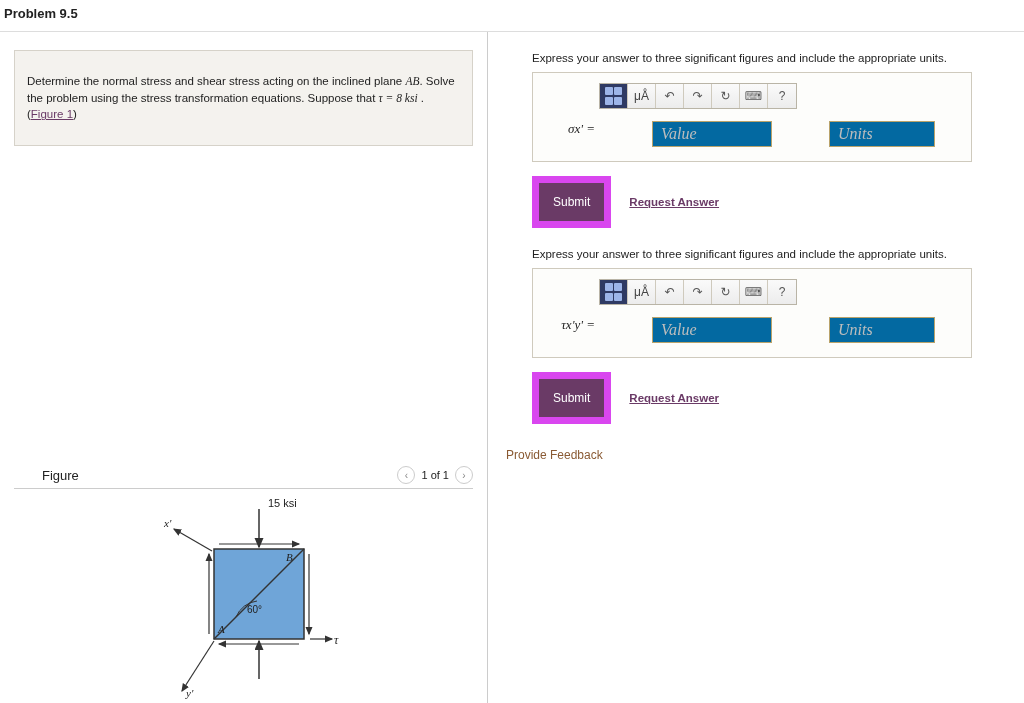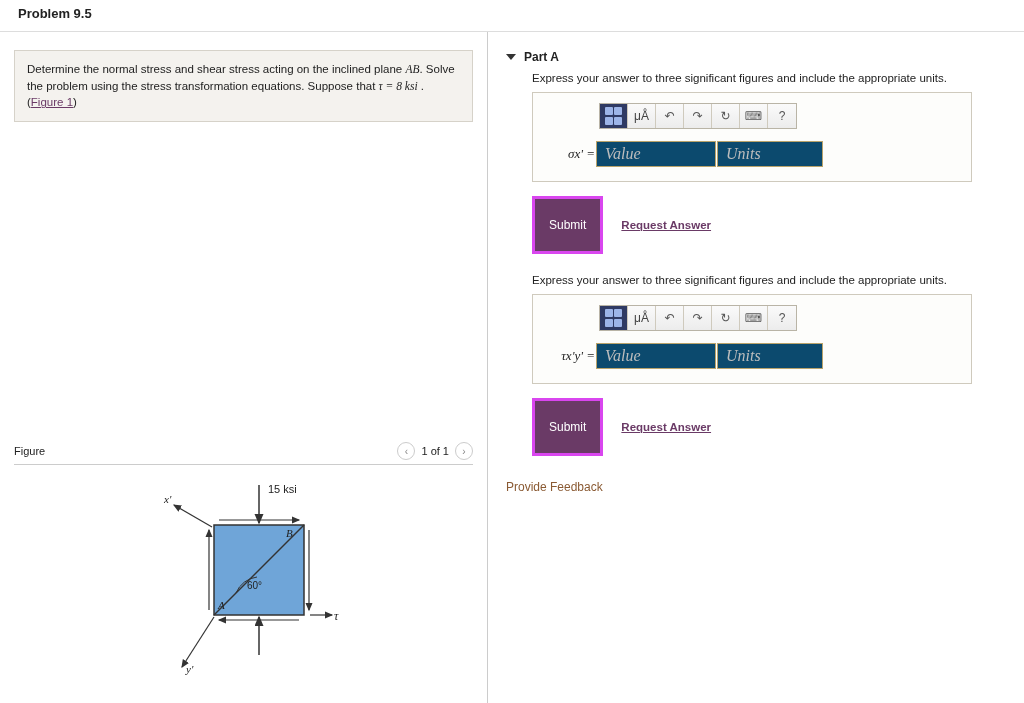--- a/index.html
+++ b/index.html
@@ -9,54 +9,54 @@
     font-size: 12px;
     color: #222;
     background: #fff;
   }
   .page {
     width: 1024px;
     height: 703px;
     position: relative;
   }
   .title-bar {
-    padding: 6px 10px 10px 18px;
+    padding: 6px 10px 10px 4px;
     font-weight: bold;
     font-size: 13px;
     border-bottom: 1px solid #ddd;
   }
   .columns {
     display: flex;
     height: calc(100% - 32px);
   }
   .left-col {
     width: 488px;
     border-right: 1px solid #ccc;
     padding: 18px 14px 0 14px;
   }
   .right-col {
     flex: 1;
     padding: 18px 10px 0 18px;
   }
   .problem-box {
     background: #f4f2ee;
     border: 1px solid #d6d2c9;
-    padding: 10px 12px;
+    padding: 22px 12px;
     font-size: 11.5px;
     line-height: 1.45;
   }
   .figure-header {
     margin-top: 320px;
     display: flex;
     align-items: center;
     justify-content: space-between;
     border-bottom: 1px solid #ccc;
     padding-bottom: 4px;
   }
-  .figure-label { font-size: 11px; }
+  .figure-label { font-size: 13px; margin-left: 28px; }
   .pager {
     display: flex;
     align-items: center;
     gap: 6px;
     font-size: 11px;
   }
   .pager-btn {
     width: 18px; height: 18px;
     border: 1px solid #ccc;
     border-radius: 50%;
@@ -127,57 +127,57 @@
     border-right: 1px solid #cfcabd;
   }
   .tb-templates span {
     width: 8px; height: 8px;
     background: #9db5e8;
     border-radius: 1px;
   }
   .tb-mu { font-size: 12px; color: #444; }
   .io-row {
     display: flex;
-    align-items: center;
-    gap: 1px;
+    gap: 17px;
     margin-top: 12px;
     margin-left: 8px;
   }
   .sym {
     font-family: "Times New Roman", serif;
     font-style: italic;
     font-size: 13px;
     width: 40px;
     text-align: right;
   }
   .field {
     height: 26px;
     border: 1px solid #b9a36b;
-    background: #0c4a6e;
+    background: #0369a1;
     font-family: "Times New Roman", serif;
     font-style: italic;
     font-size: 16px;
     color: #bdbdbd;
     padding: 0 8px;
     display: flex;
     align-items: center;
+    margin-left: 40px;
   }
   .field.value { width: 120px; }
   .field.units { width: 106px; }
   .btn-row {
     margin-top: 14px;
     display: flex;
     align-items: center;
     gap: 18px;
   }
   .submit-btn {
     background: #6a3a66;
     color: #fff;
-    border: 3px solid #d946ef;
-    padding: 19px 14px;
+    border: 7px solid #d946ef;
+    padding: 12px 14px;
     font-size: 12px;
     cursor: pointer;
   }
   .request-link {
     color: #6a3a66;
     font-size: 11.5px;
     font-weight: bold;
     text-decoration: underline;
     cursor: pointer;
   }
@@ -236,38 +236,34 @@
           <line x1="295" y1="65" x2="295" y2="145" stroke="#333" stroke-width="1.2" marker-end="url(#arr)"></line>
 
           <line x1="296" y1="150" x2="318" y2="150" stroke="#333" stroke-width="1.2" marker-end="url(#arr)"></line>
 
           <path d="M 222 128 A 26 26 0 0 1 243 112" fill="none" stroke="#333" stroke-width="1"></path>
 
           <line x1="198" y1="62" x2="160" y2="40" stroke="#333" stroke-width="1.2" marker-end="url(#arr)"></line>
 
           <line x1="200" y1="152" x2="168" y2="202" stroke="#333" stroke-width="1.2" marker-end="url(#arr)"></line>
         </svg>
-        <span style="position:absolute;left:254px;top:18px;font-size:11px">15 ksi</span>
+        <span style="position:absolute;left:254px;top:8px;font-size:11px">15 ksi</span>
         <span style="position:absolute;left:233px;top:115px;font-size:10px">60°</span>
         <span class="serif-i" style="position:absolute;left:204px;top:134px;font-size:11px">A</span>
         <span class="serif-i" style="position:absolute;left:272px;top:62px;font-size:11px">B</span>
         <span class="serif-i" style="position:absolute;left:150px;top:28px;font-size:11px">x'</span>
         <span class="serif-i" style="position:absolute;left:172px;top:198px;font-size:11px">y'</span>
         <span class="serif-i" style="position:absolute;left:320px;top:144px;font-size:12px">τ</span>
       </div>
 
     </div>
 
     <div class="right-col">
 
       
-      <div class="part-row">
-        <span class="caret"></span>
-        <span>Part A</span>
-      </div>
       <div class="part-body">
         <div class="instr bold">Express your answer to three significant figures and include the appropriate units.</div>
 
         <div class="answer-panel">
           <div class="toolbar">
             <div class="tb-templates">
                 <span></span>
                 <span></span>
                 <span></span>
                 <span></span>

